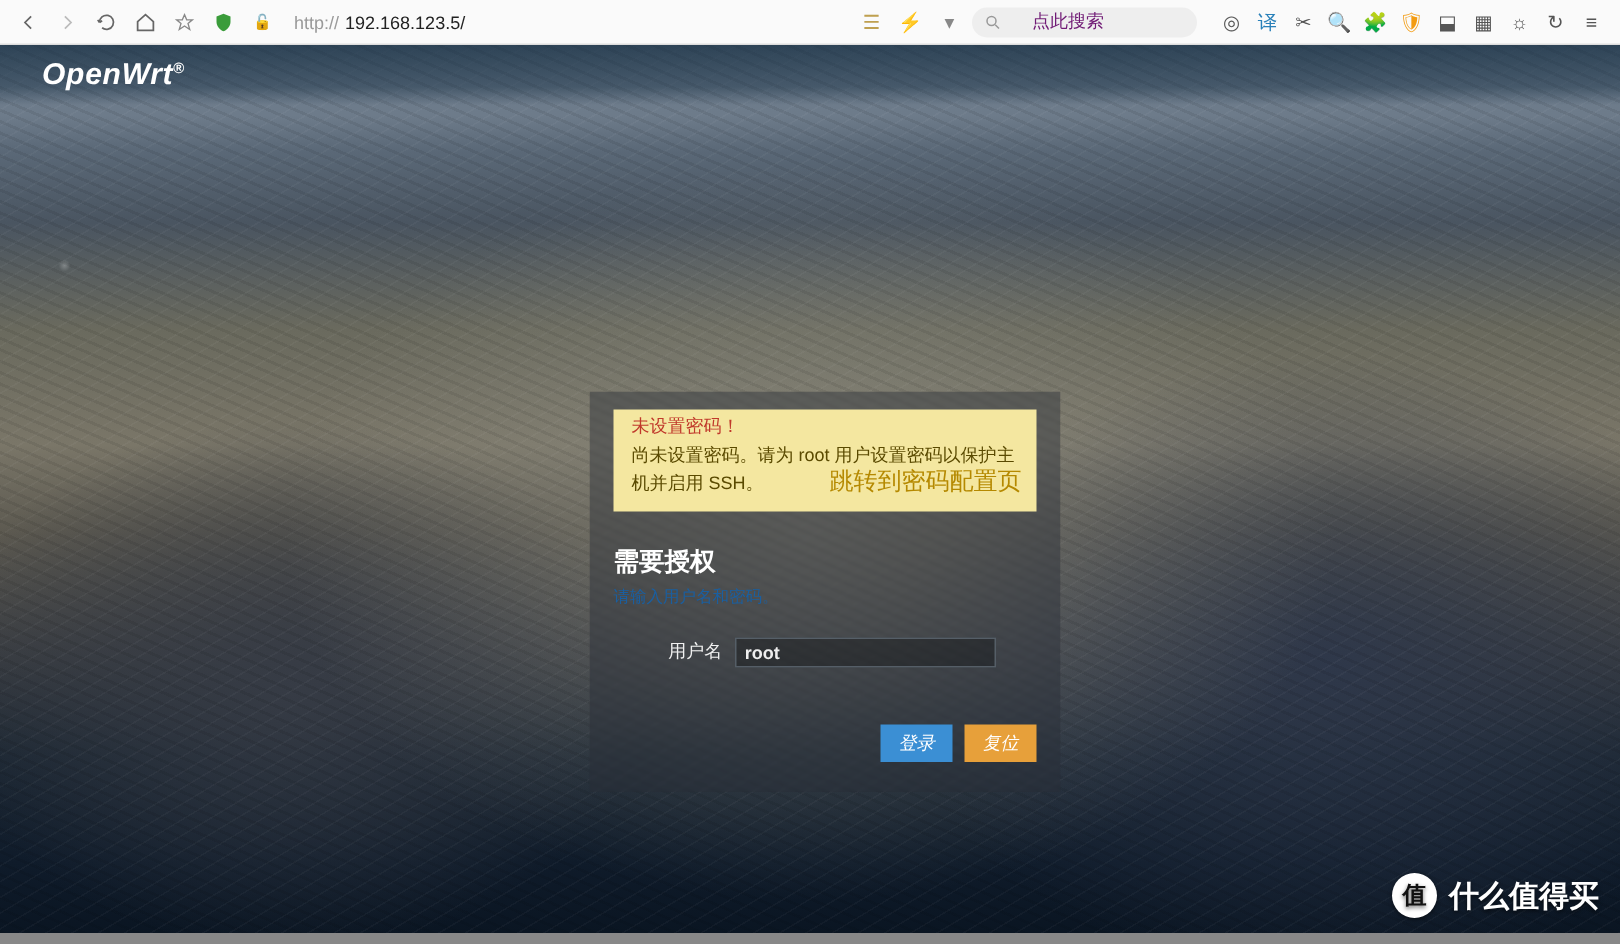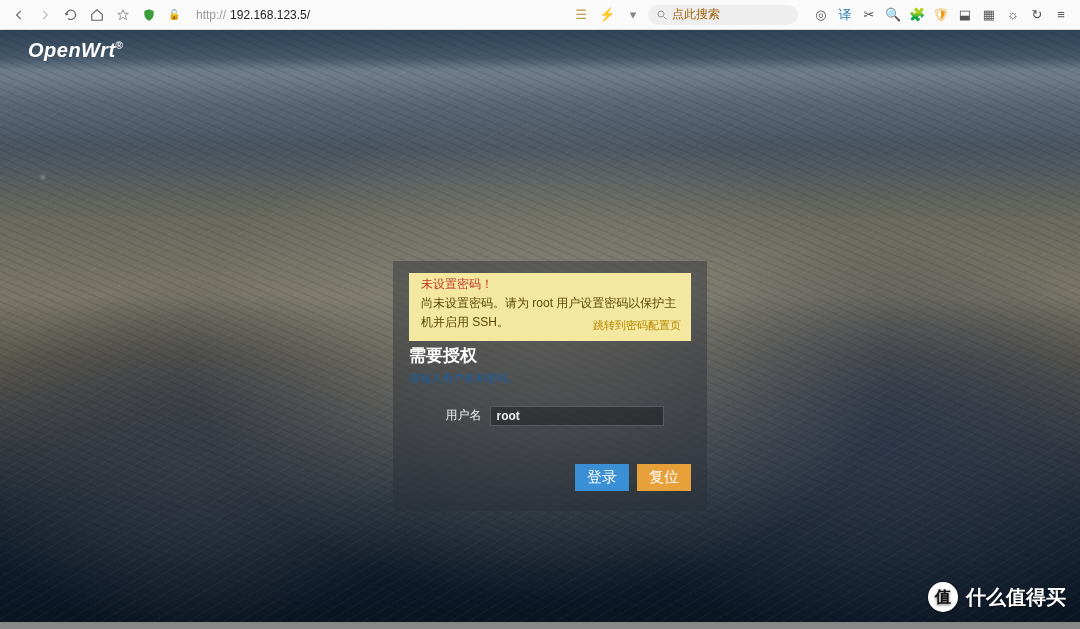--- a/index.html
+++ b/index.html
@@ -19,21 +19,21 @@
     }
     .bb-btn svg { width: 14px; height: 14px; }
     .url-area {
       display: flex; align-items: center; gap: 4px; flex: 0 0 auto;
       margin-left: 6px; font-size: 12px; color: #333;
     }
     .url-prefix { color: #999; }
     .url-host { color: #222; }
     .search-box {
       margin-left: auto; width: 150px; height: 20px; border-radius: 10px;
-      background: #eee; display: flex; align-items: center; padding: 0 8px; gap: 4px; color: #a16207;
+      background: #eee; display: flex; align-items: center; padding: 0 8px; gap: 20px; color: #701a75;
     }
     .bb-right { display: flex; align-items: center; gap: 2px; margin-left: 8px; }
     .bb-icon { width: 22px; height: 22px; display:flex;align-items:center;justify-content:center;font-size:13px;}
     .shield { color:#3a9c3a; }
     .orange { color:#f39c12; }
     .red { color:#e74c3c; }
     .blue { color:#2980b9; }
     
     .page {
       position: relative; width: 1080px; height: 592px;
@@ -70,34 +70,34 @@
       background: rgba(40,46,54,.42);
       backdrop-filter: blur(1px);
       padding:12px 16px 20px;
       color:#fff; font-size:12px;
     }
     .alert {
       background:#f4e7a0; color:#5a4a00; padding:2px 12px 8px;
       font-size:12px; line-height:1.6; position:relative; min-height:64px;
     }
     .alert-title{ color:#c0392b; font-weight:400;}
-    .alert-link{ position:absolute; right:10px; bottom:6px; color:#b58900; font-size:11px;}
-    .auth-title{ margin-top:3px; font-size:17px; font-weight:700; color:#fff;}
+    .alert-link{ position:absolute; right:10px; bottom:6px; color:#b58900; font-size:16px;}
+    .auth-title{ margin-top:22px; font-size:17px; font-weight:700; color:#fff;}
     .auth-sub{ margin-top:4px; font-size:11px; color:#1a5fa0;}
     .form{ margin-top:20px;}
     .row{ display:flex; align-items:center; margin-bottom:10px; gap:8px;justify-content:center;}
     .lbl{ width:45px; text-align:right; font-size:12px; color:#f0f0f0;}
     .inp{
       flex:0 0 142px; height:20px; background:rgba(0,0,0,.30);
       border:1px solid rgba(90,100,110,.9); color:#eee; font-size:12px;
       padding:0 6px; outline:none;font-weight:bold;
     }
     .actions{ margin-top:38px; display:flex; justify-content:flex-end; gap:8px;}
     .btn{
-      padding:4px 12px; font-size:15px; color:#fff; border:none; cursor:pointer;
+      padding:4px 12px; font-size:12px; color:#fff; border:none; cursor:pointer;font-style:italic;
     }
     .btn-primary{ background:#3b8fd4;}
     .btn-warn{ background:#e7a03a;}
     
     .wm{
       position:absolute; right:14px; bottom:10px; display:flex; align-items:center; gap:8px;
       color:#fff; font-weight:700; font-size:20px; text-shadow:0 1px 3px rgba(0,0,0,.6);
     }
     .wm-badge{
       width:30px;height:30px;border-radius:50%;background:#fff;color:#111;

